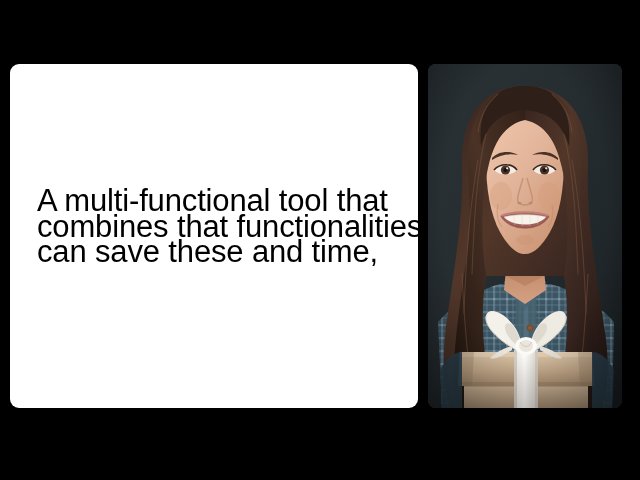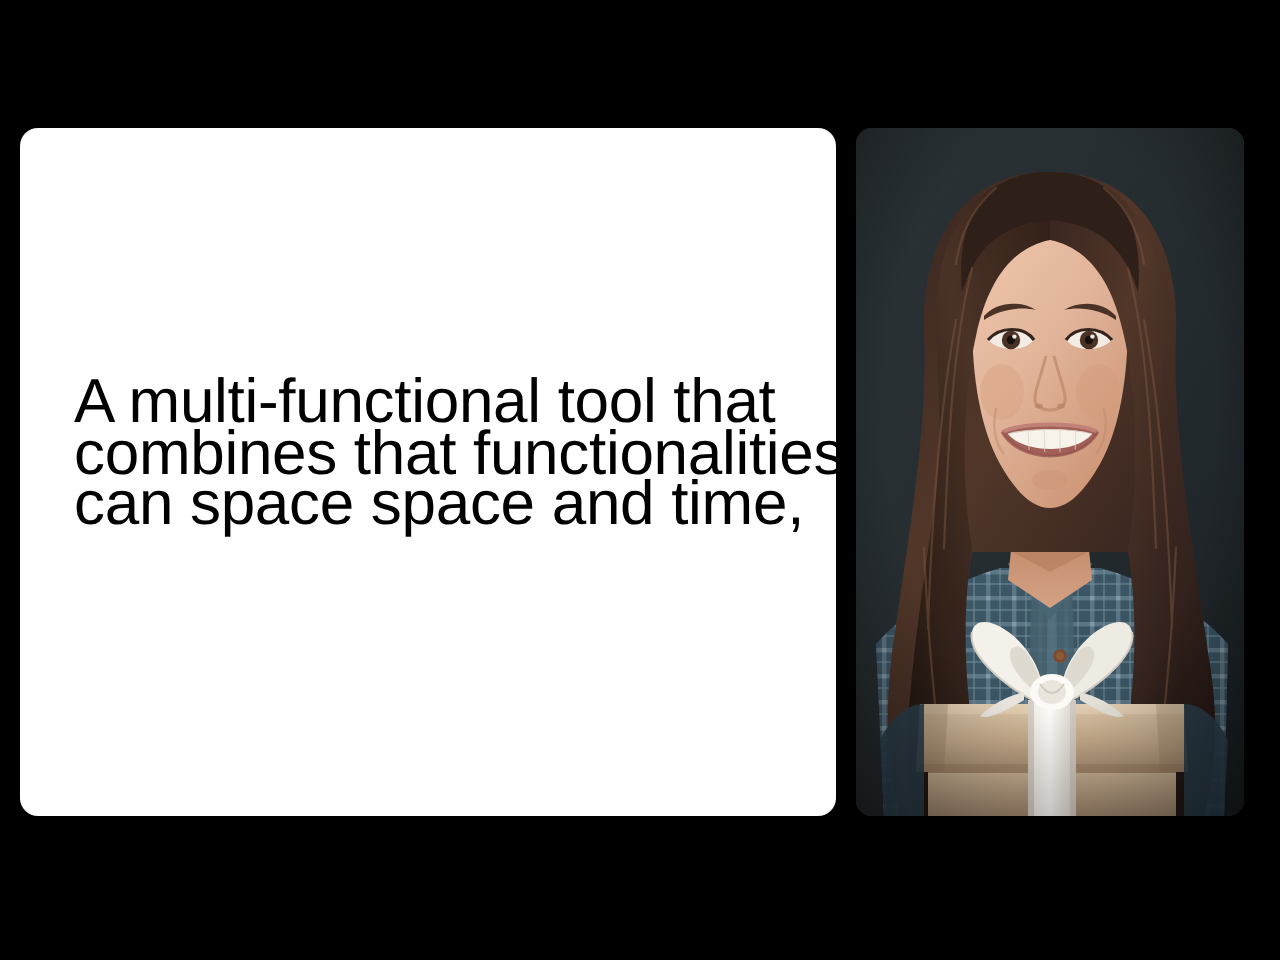--- a/index.html
+++ b/index.html
@@ -67,21 +67,21 @@
 </style>
 </head>
 <body>
 
 <div id="slide-stage">
 
   <div id="text-card">
     <div id="caption-block">
       <div class="caption-line">A multi-functional tool that</div>
       <div class="caption-line">combines that functionalities</div>
-      <div class="caption-line">can space space and time,</div>
+      <div class="caption-line">can save these and time,</div>
     </div>
   </div>
 
   <div id="photo-panel">
     <svg id="photo-svg" viewBox="0 0 194 344" preserveAspectRatio="xMidYMid slice">
       <defs>
         <linearGradient id="bgGrad" x1="0" y1="0" x2="1" y2="1">
           <stop offset="0%" stop-color="#2a3236"></stop>
           <stop offset="45%" stop-color="#262d31"></stop>
           <stop offset="100%" stop-color="#1a2023"></stop>

